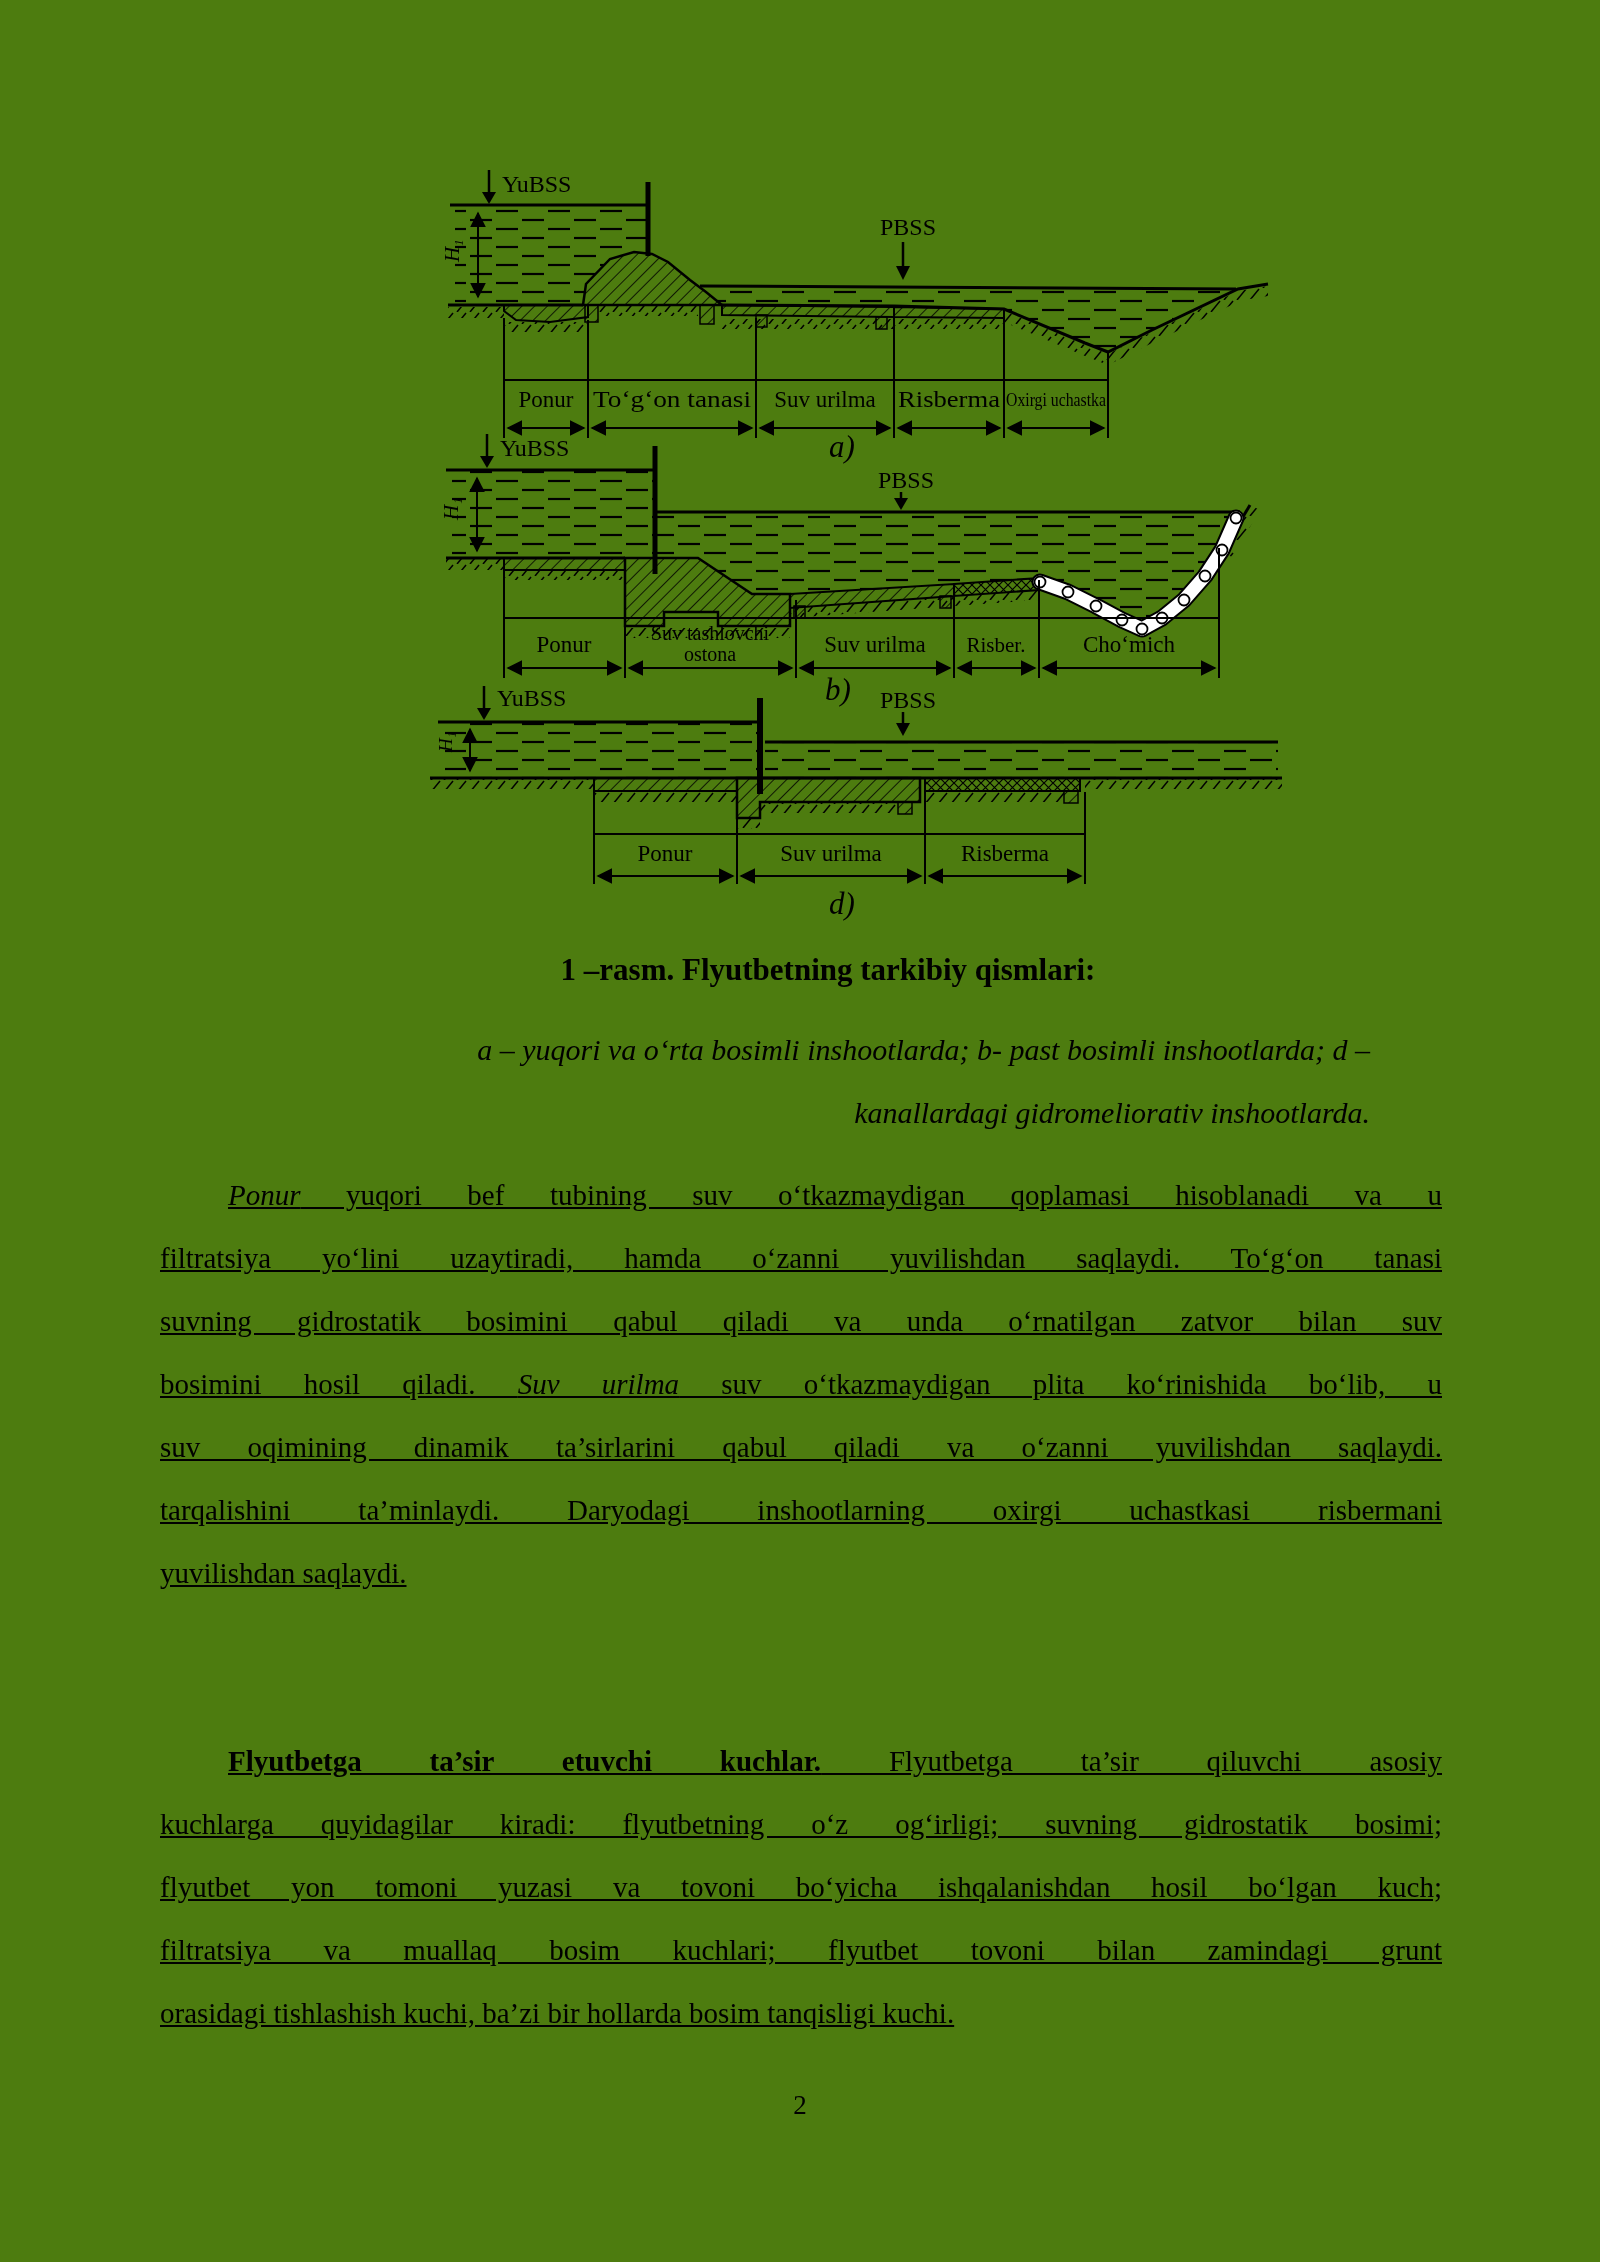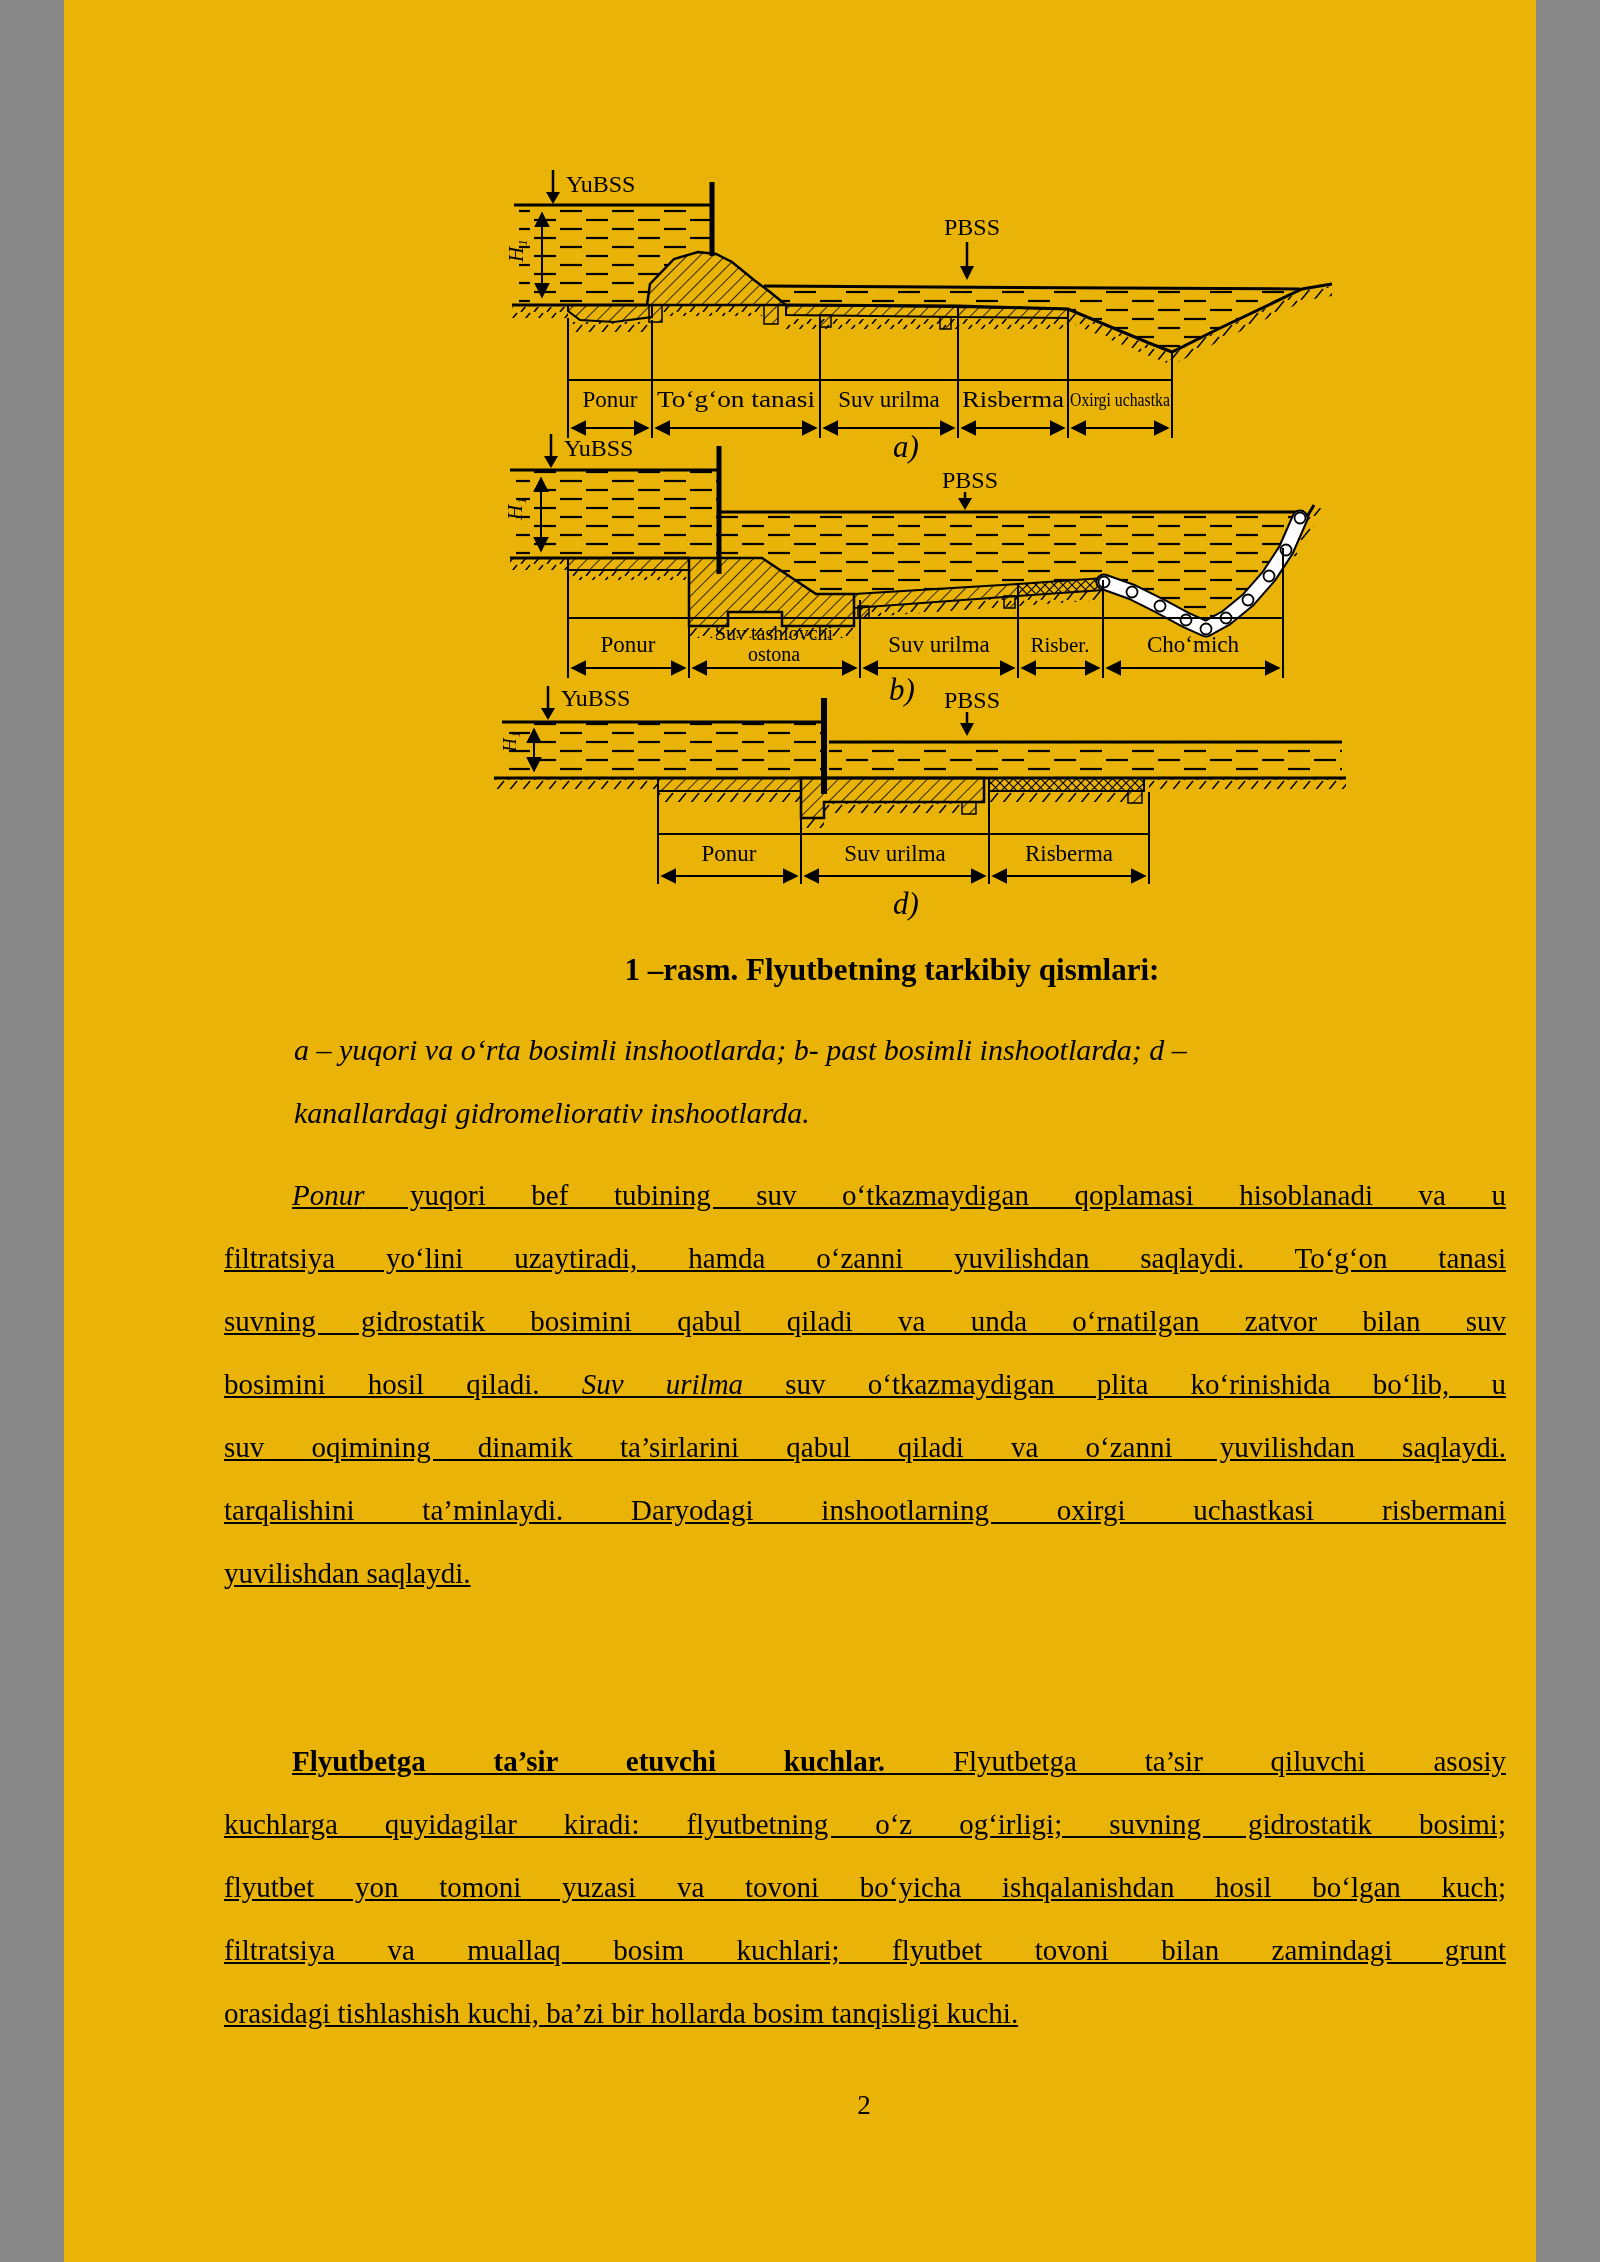--- a/index.html
+++ b/index.html
@@ -1,30 +1,30 @@
 <!DOCTYPE html>
 <html><head>
 <meta charset="utf-8">
 <style>
   html,body{margin:0;padding:0;background:#888;}
   .page{
-    position:relative;width:1472px;height:2262px;margin:0 auto;
-    background:#eab308;color:#000;
+    position:relative;width:1600px;height:2262px;margin:0 auto;
+    background:#4d7c0f;color:#000;
     font-family:"Liberation Serif","DejaVu Serif",serif;
     overflow:hidden;
   }
   .abs{position:absolute;}
   svg{font-family:"Liberation Serif","DejaVu Serif",serif;}
   svg text{fill:#000;}
   .fig-caption{
     top:952px;left:0;width:1600px;text-align:center;
     font-size:31px;font-weight:bold;padding-left:28px;
   }
   .fig-subcaption{
-    top:1018px;left:230px;width:1140px;text-align:left;
+    top:1018px;left:230px;width:1140px;text-align:right;
     font-size:30px;font-style:italic;line-height:63px;
   }
   .par{font-size:29px;line-height:63px;left:160px;width:1282px;text-decoration:underline;}
   .par .line{text-align:justify;text-align-last:justify;white-space:normal;}
   .par .line.line-last{text-align-last:left;}
   .par .line.first{text-indent:68px;}
   .it{font-style:italic;}
   .bd{font-weight:bold;}
   #p1{top:1164px;}
   #p2{top:1730px;}

